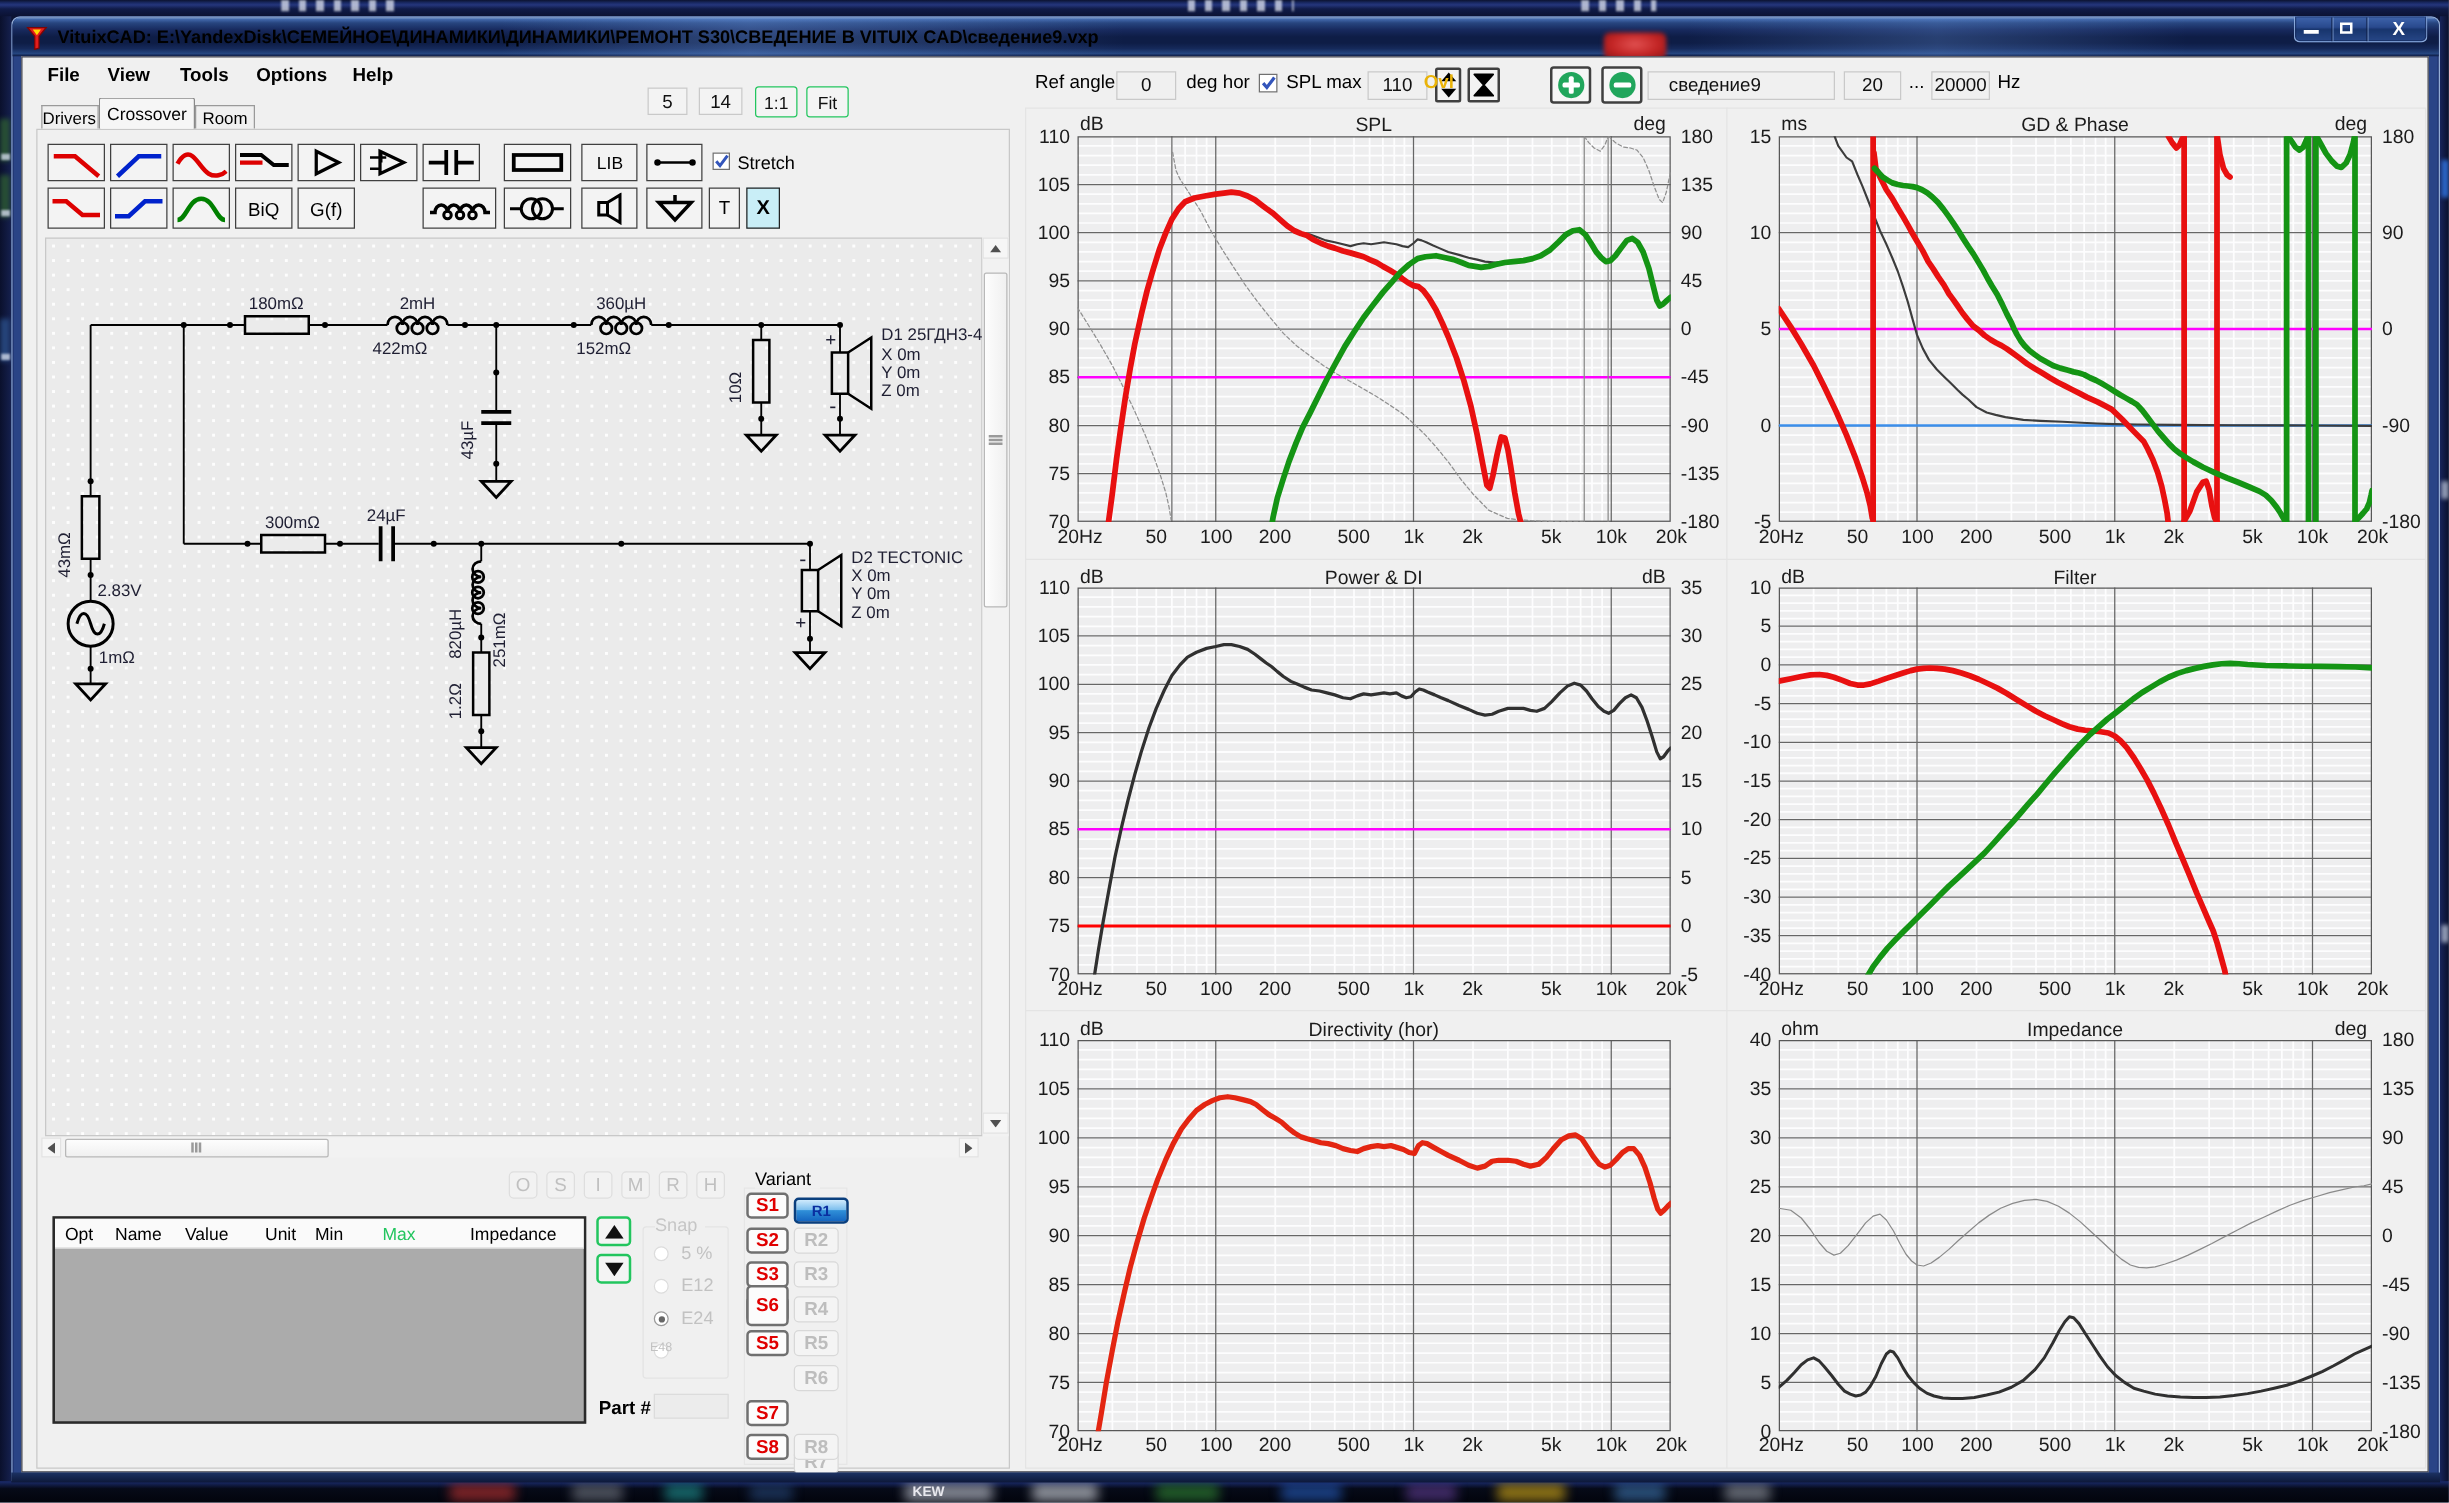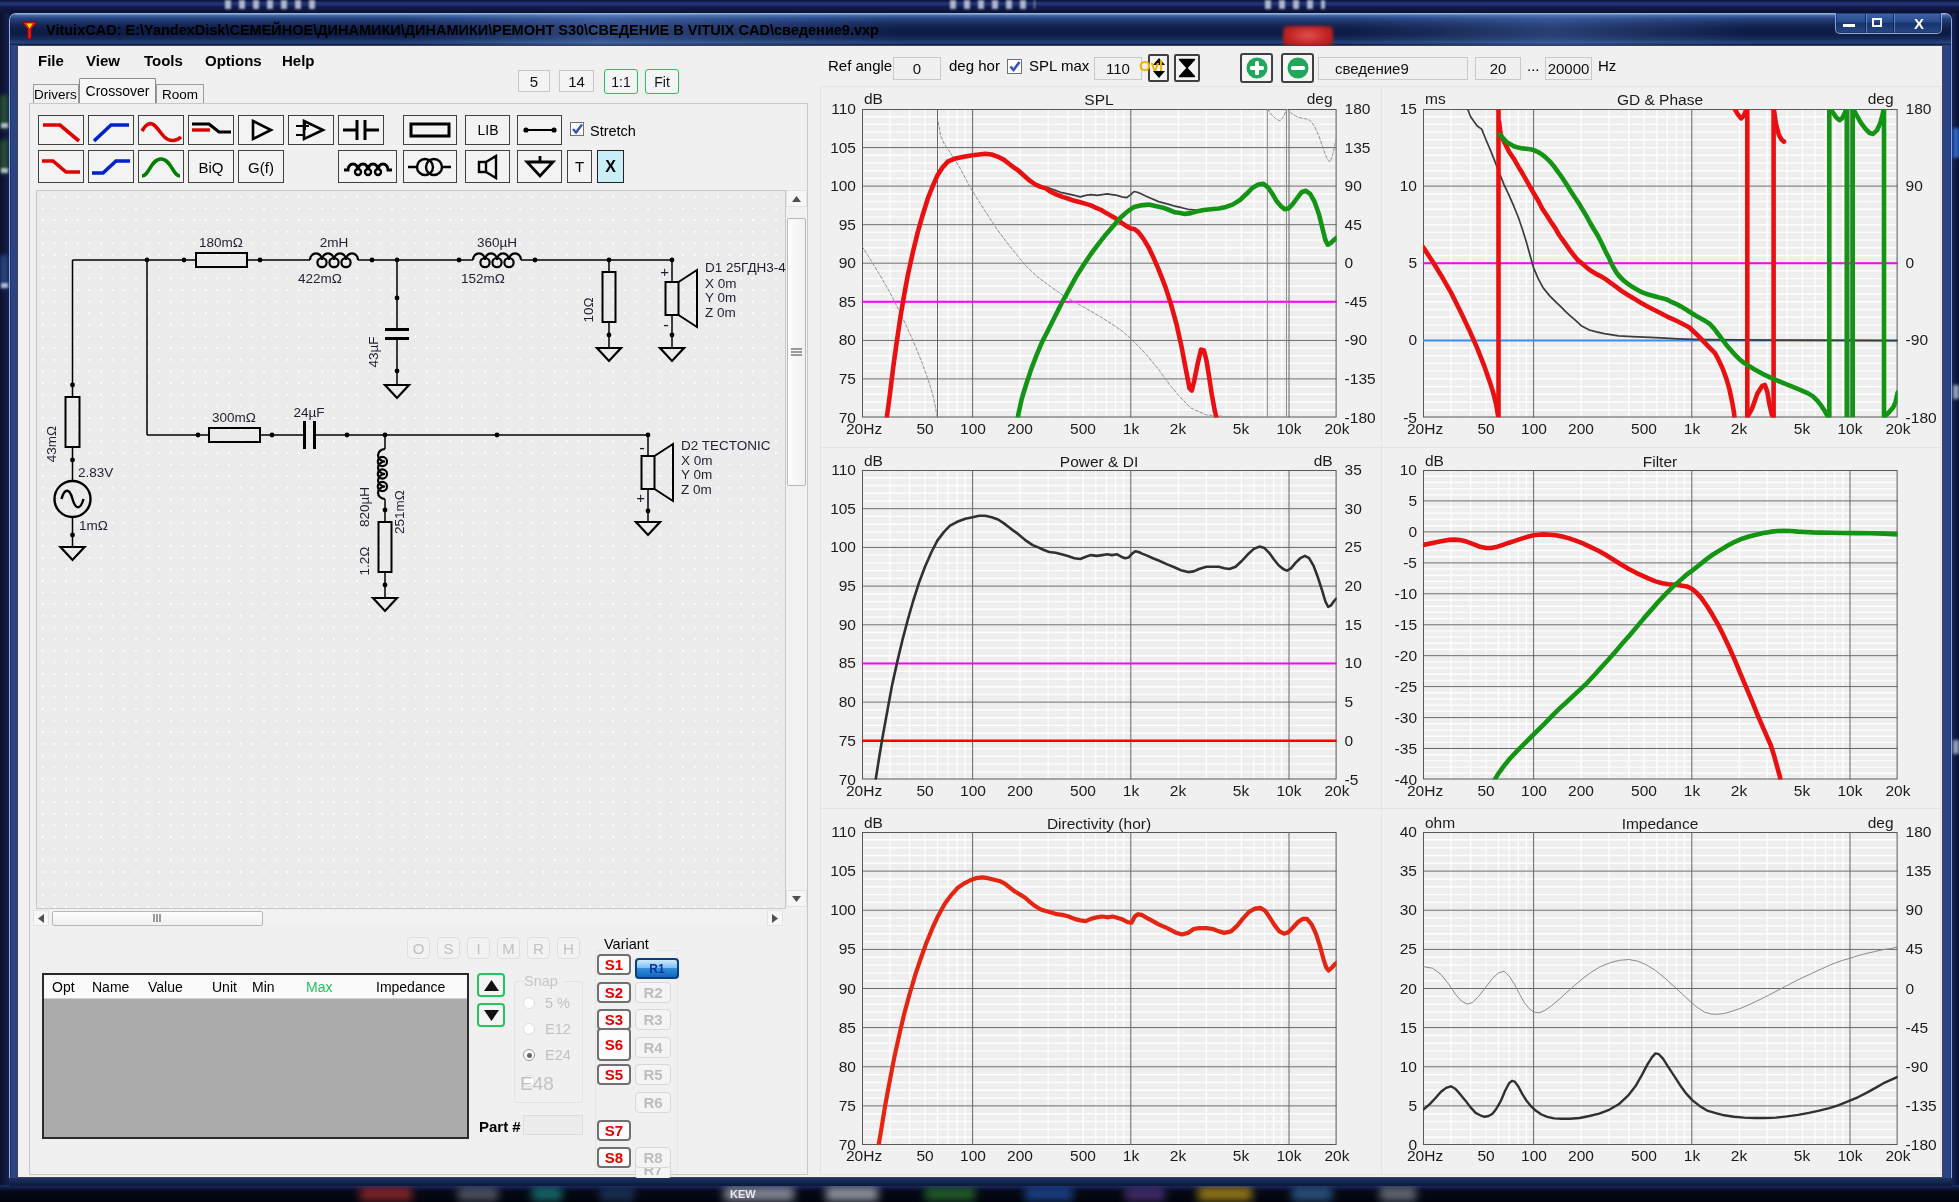--- a/index.html
+++ b/index.html
@@ -393,21 +393,21 @@
 <div style="position:absolute;left:514px;top:981px;width:69px;height:122px;border:1px solid #e3e3e3;border-radius:3px"></div>
 <div style="position:absolute;left:524px;top:973px;width:40px;height:14px;background:#f0f0f0;font-size:14.5px;color:#c6c6c6">Snap</div>
 <div style="position:absolute;left:523px;top:997px;width:12px;height:12px;border:1.5px solid #dcdcdc;border-radius:50%;background:#fff"></div>
 <div style="position:absolute;left:545px;top:995px;font-size:14.5px;color:#c2c2c2">5 %</div>
 <div style="position:absolute;left:523px;top:1023px;width:12px;height:12px;border:1.5px solid #dcdcdc;border-radius:50%;background:#fff"></div>
 <div style="position:absolute;left:545px;top:1021px;font-size:14.5px;color:#c2c2c2">E12</div>
 <div style="position:absolute;left:523px;top:1049px;width:12px;height:12px;border:1.5px solid #9a9a9a;border-radius:50%;background:#fff"></div>
 <div style="position:absolute;left:526.5px;top:1052.5px;width:5px;height:5px;border-radius:50%;background:#666"></div>
 <div style="position:absolute;left:545px;top:1047px;font-size:14.5px;color:#c2c2c2">E24</div>
 <div style="position:absolute;left:523px;top:1075px;width:12px;height:12px;border:1.5px solid #dcdcdc;border-radius:50%;background:#fff"></div>
-<div style="position:absolute;left:520px;top:1073px;font-size:19px;color:#c2c2c2">E48</div>
+<div style="position:absolute;left:520px;top:1073px;font-size:10px;color:#c2c2c2">E48</div>
 <div style="position:absolute;left:479px;top:1118px;font-size:15px;font-weight:bold;color:#000">Part #</div>
 <div style="position:absolute;left:523px;top:1115px;width:60px;height:20px;background:#ececec;border:1px solid #dcdcdc"></div>
 <div style="position:absolute;left:595px;top:950px;width:83px;height:222px;border:1px solid #e6e6e6"></div>
 <div style="position:absolute;left:604px;top:936px;width:52px;height:15px;background:#f0f0f0;font-size:14.5px;color:#000">Variant</div>
 <div class="sbtn" style="left:597px;top:954px;width:34px;height:21px">S1</div>
 <div class="rbtn" style="left:635px;top:958px;width:44px;height:21px;background:linear-gradient(180deg,#cfeafc 0%,#7fc0ee 45%,#2f8fd8 50%,#1565c0 100%);border:2px solid #0a3f7e;color:#0a2fa0;font-size:12px">R1</div>
 <div class="sbtn" style="left:597px;top:982px;width:34px;height:21px">S2</div>
 <div class="rbtn" style="left:635px;top:982px;width:36px;height:21px">R2</div>
 <div class="sbtn" style="left:597px;top:1009px;width:34px;height:21px">S3</div>
 <div class="rbtn" style="left:635px;top:1009px;width:36px;height:21px">R3</div>

